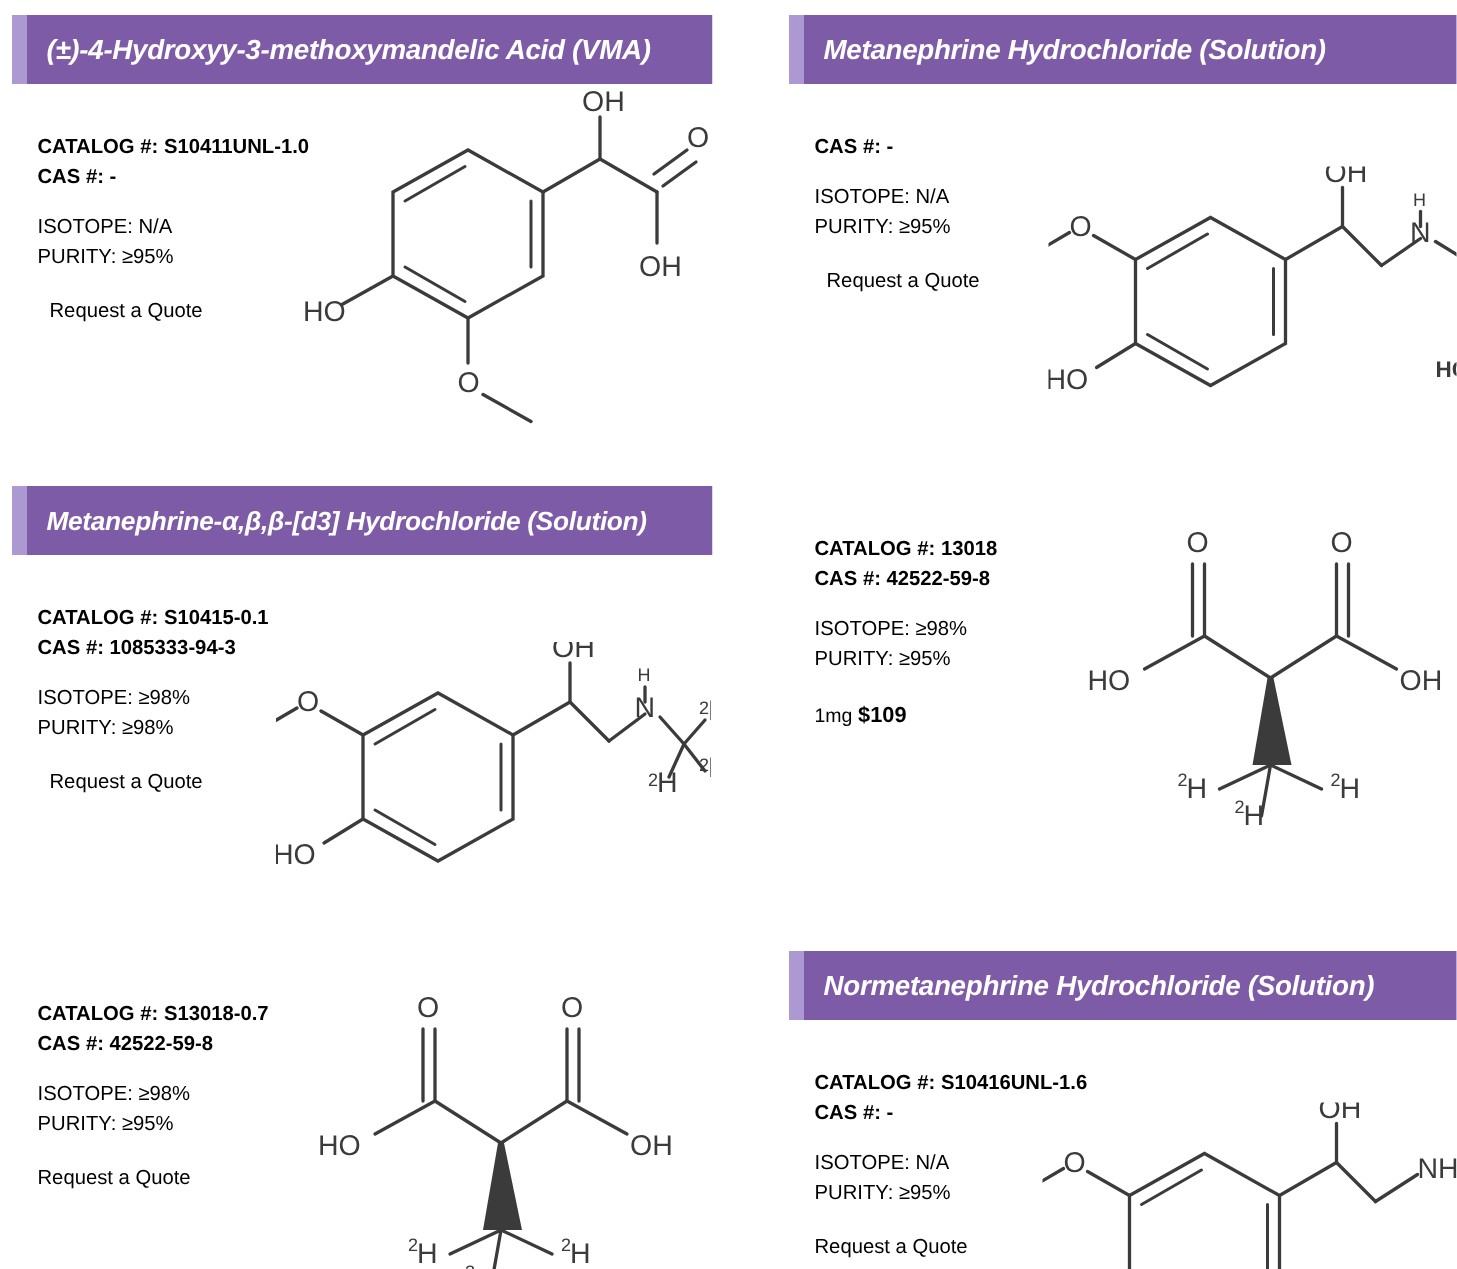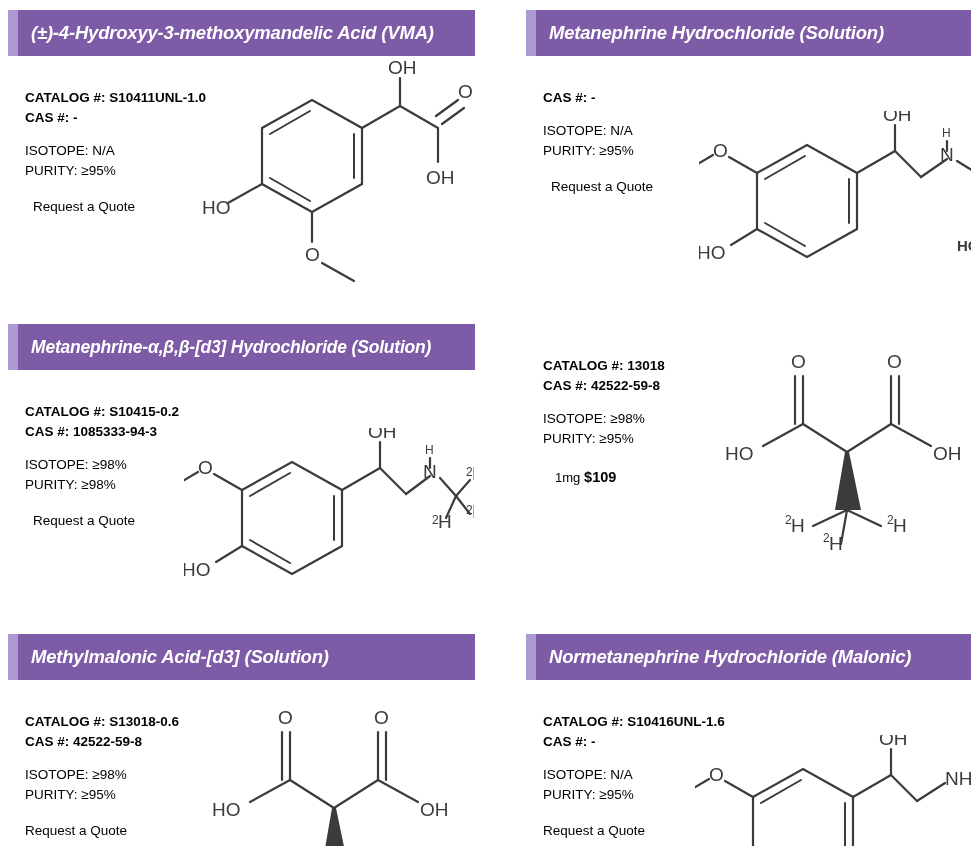--- a/index.html
+++ b/index.html
@@ -88,21 +88,21 @@
   .quote {
     margin-top: 18px;
     margin-left: 8px;
     font-size: 13.5px;
     font-weight: normal;
     white-space: nowrap;
     cursor: pointer;
   }
   .price {
     margin-top: 20px;
-    margin-left: 12px;
+    margin-left: 0px;
     font-size: 13.5px;
     white-space: nowrap;
   }
   .price .amount { font-weight: bold; font-size: 14.5px; }
   .price .size { font-size: 13px; }
 
   
   .structure {
     position: absolute;
     top: 0;
@@ -262,21 +262,21 @@
     <div class="card-header">
       <div class="header-accent"></div>
       <div class="header-body">
         <span class="card-title small">Metanephrine-α,β,β-[d3] Hydrochloride (Solution)</span>
       </div>
     </div>
     <div class="card-body">
       <div class="info">
         <div class="line bold">
           <span class="label">CATALOG #:</span>
-          <span class="value">S10415-0.2</span>
+          <span class="value">S10415-0.1</span>
         </div>
         <div class="line bold">
           <span class="label">CAS #:</span>
           <span class="value">1085333-94-3</span>
         </div>
         <div class="spacer"></div>
         <div class="line">
           <span class="label">ISOTOPE:</span>
           <span class="value">≥98%</span>
         </div>
@@ -386,31 +386,25 @@
           <g>
             <text class="st-text-sm" x="100" y="208">2</text>
             <text class="st-text" x="106" y="216">H</text>
           </g>
         </svg>
       </div>
     </div>
   </div>
 
   <div class="card left">
-    <div class="card-header">
-      <div class="header-accent"></div>
-      <div class="header-body">
-        <span class="card-title">Methylmalonic Acid-[d3] (Solution)</span>
-      </div>
-    </div>
     <div class="card-body">
       <div class="info">
         <div class="line bold">
           <span class="label">CATALOG #:</span>
-          <span class="value">S13018-0.6</span>
+          <span class="value">S13018-0.7</span>
         </div>
         <div class="line bold">
           <span class="label">CAS #:</span>
           <span class="value">42522-59-8</span>
         </div>
         <div class="spacer"></div>
         <div class="line">
           <span class="label">ISOTOPE:</span>
           <span class="value">≥98%</span>
         </div>
@@ -452,21 +446,21 @@
           </g>
         </svg>
       </div>
     </div>
   </div>
 
   <div class="card right">
     <div class="card-header">
       <div class="header-accent"></div>
       <div class="header-body">
-        <span class="card-title">Normetanephrine Hydrochloride (Malonic)</span>
+        <span class="card-title">Normetanephrine Hydrochloride (Solution)</span>
       </div>
     </div>
     <div class="card-body">
       <div class="info">
         <div class="line bold">
           <span class="label">CATALOG #:</span>
           <span class="value">S10416UNL-1.6</span>
         </div>
         <div class="line bold">
           <span class="label">CAS #:</span>

